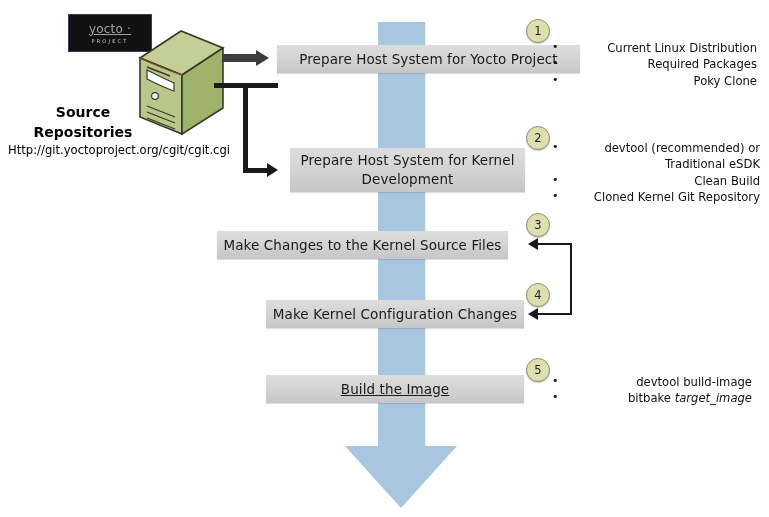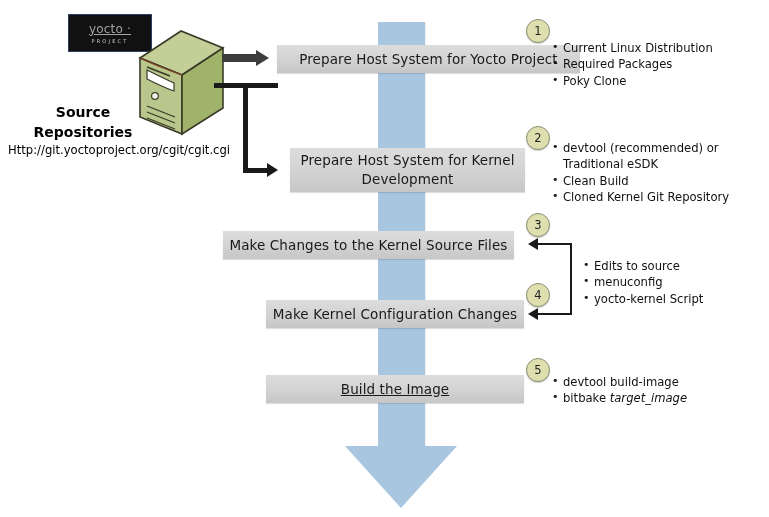--- a/index.html
+++ b/index.html
@@ -55,20 +55,21 @@
     position:absolute;
     font-size:11.6px;
     line-height:16.4px;
     color:#111;
   }
   .bullets ul{margin:0;padding:0;list-style:none;}
   .bullets li{
     position:relative;
     padding-left:11px;
     white-space:pre-line;
+    text-align:right;
   }
   .bullets li:before{
     content:"\2022";
     position:absolute;left:0;top:-1px;
     font-size:11px;color:#111;
   }
   .bullets li i{font-style:italic;margin-top:32px;}
 
   
   .ln{position:absolute;background:#1a1a1a;}
@@ -177,39 +178,32 @@
   <div class="circle" style="left:526px;top:126px;">2</div>
   <div class="bullets" style="left:552px;top:140px;width:208px;">
     <ul>
       <li>devtool (recommended) or
 Traditional eSDK</li>
       <li>Clean Build</li>
       <li>Cloned Kernel Git Repository</li>
     </ul>
   </div>
 
-  <div class="pbox" style="left:223px;top:231px;width:291px;height:28px;">Make Changes to the Kernel Source Files</div>
+  <div class="pbox" style="left:217px;top:231px;width:291px;height:28px;">Make Changes to the Kernel Source Files</div>
   <div class="circle" style="left:526px;top:213px;">3</div>
 
   <div class="pbox" style="left:266px;top:300px;width:258px;height:28px;">Make Kernel Configuration Changes</div>
   <div class="circle" style="left:526px;top:283px;">4</div>
 
   <div class="ln" style="left:570px;top:243px;width:2px;height:72px;"></div>
   <div class="ln" style="left:538px;top:243px;width:34px;height:2px;"></div>
   <div class="arrow-left" style="left:528px;top:238px;"></div>
   <div class="ln" style="left:538px;top:313px;width:34px;height:2px;"></div>
   <div class="arrow-left" style="left:528px;top:308px;"></div>
 
-  <div class="bullets" style="left:583px;top:258px;width:175px;">
-    <ul>
-      <li>Edits to source</li>
-      <li>menuconfig</li>
-      <li>yocto-kernel Script</li>
-    </ul>
-  </div>
 
   <div class="pbox" style="left:266px;top:375px;width:258px;height:28px;text-decoration:underline;">Build the Image</div>
   <div class="circle" style="left:526px;top:358px;">5</div>
   <div class="bullets" style="left:552px;top:374px;width:200px;">
     <ul>
       <li>devtool build-image</li>
       <li><span>bitbake </span><i>target_image</i></li>
     </ul>
   </div>
 

